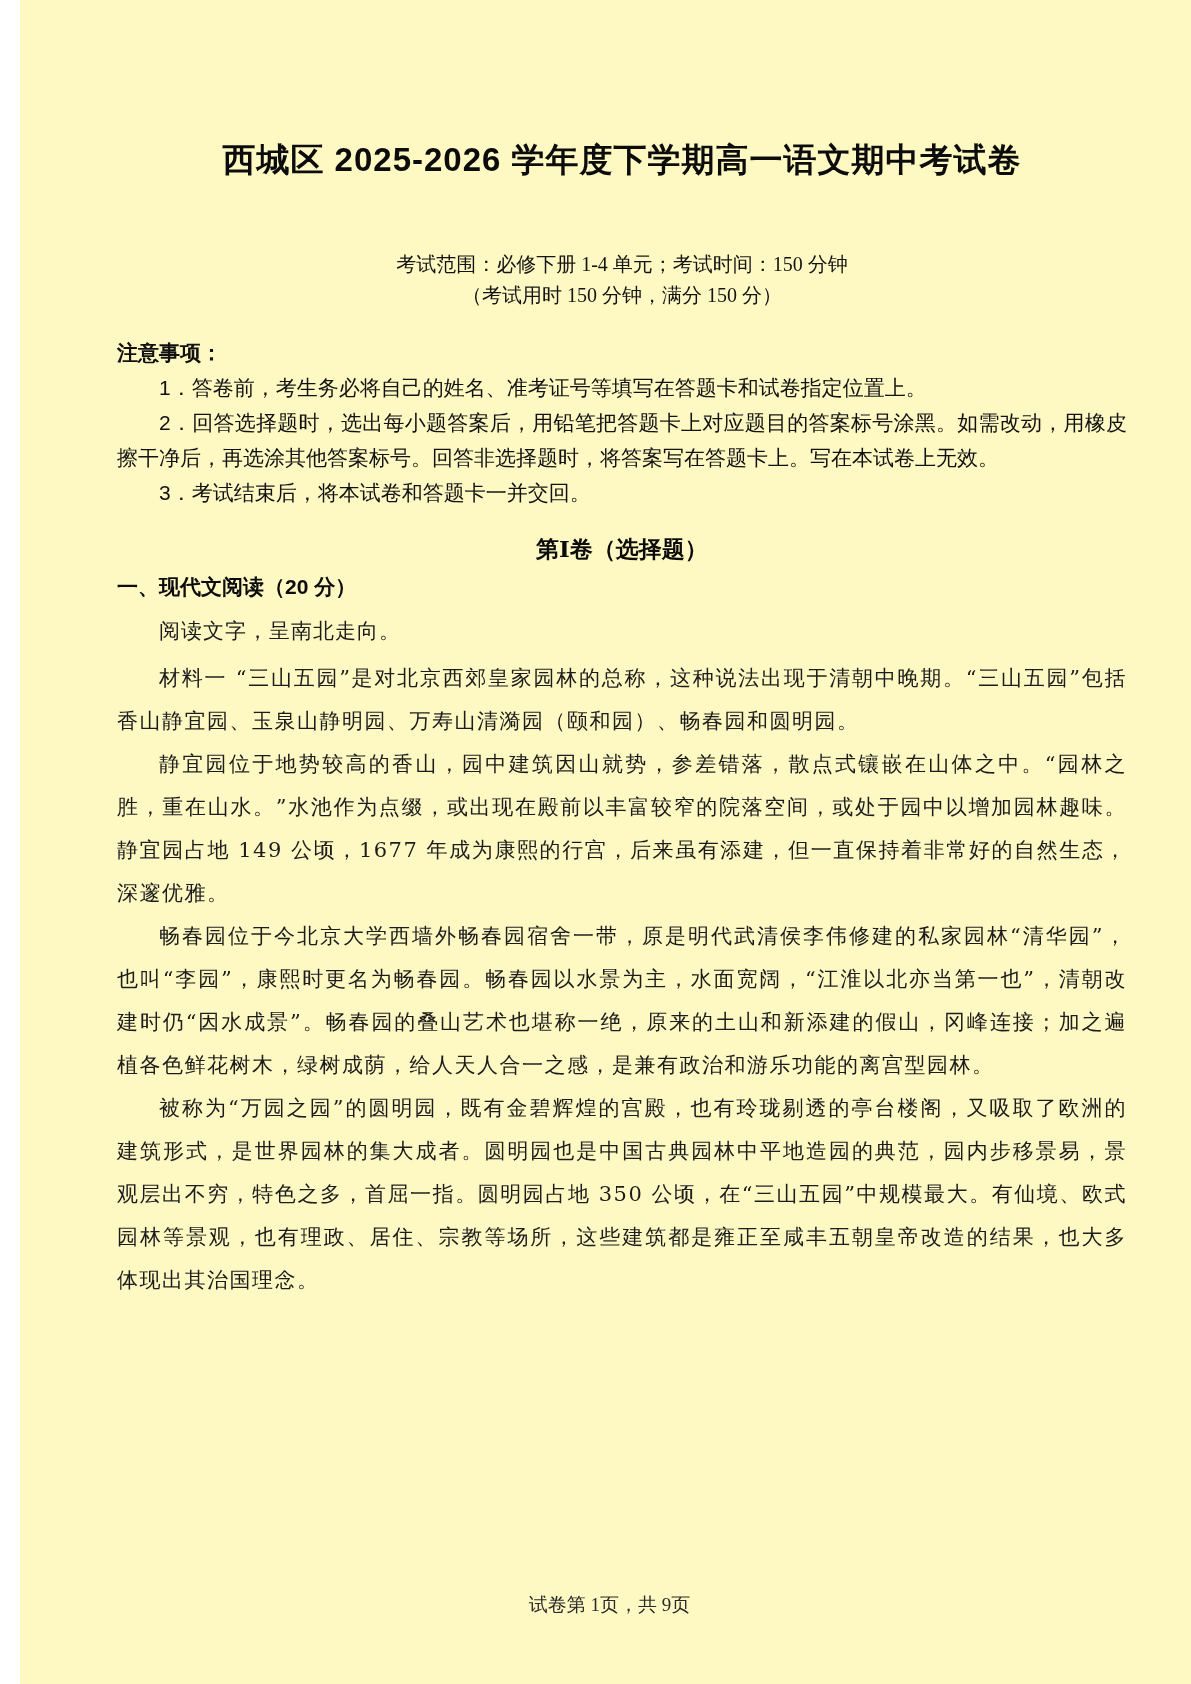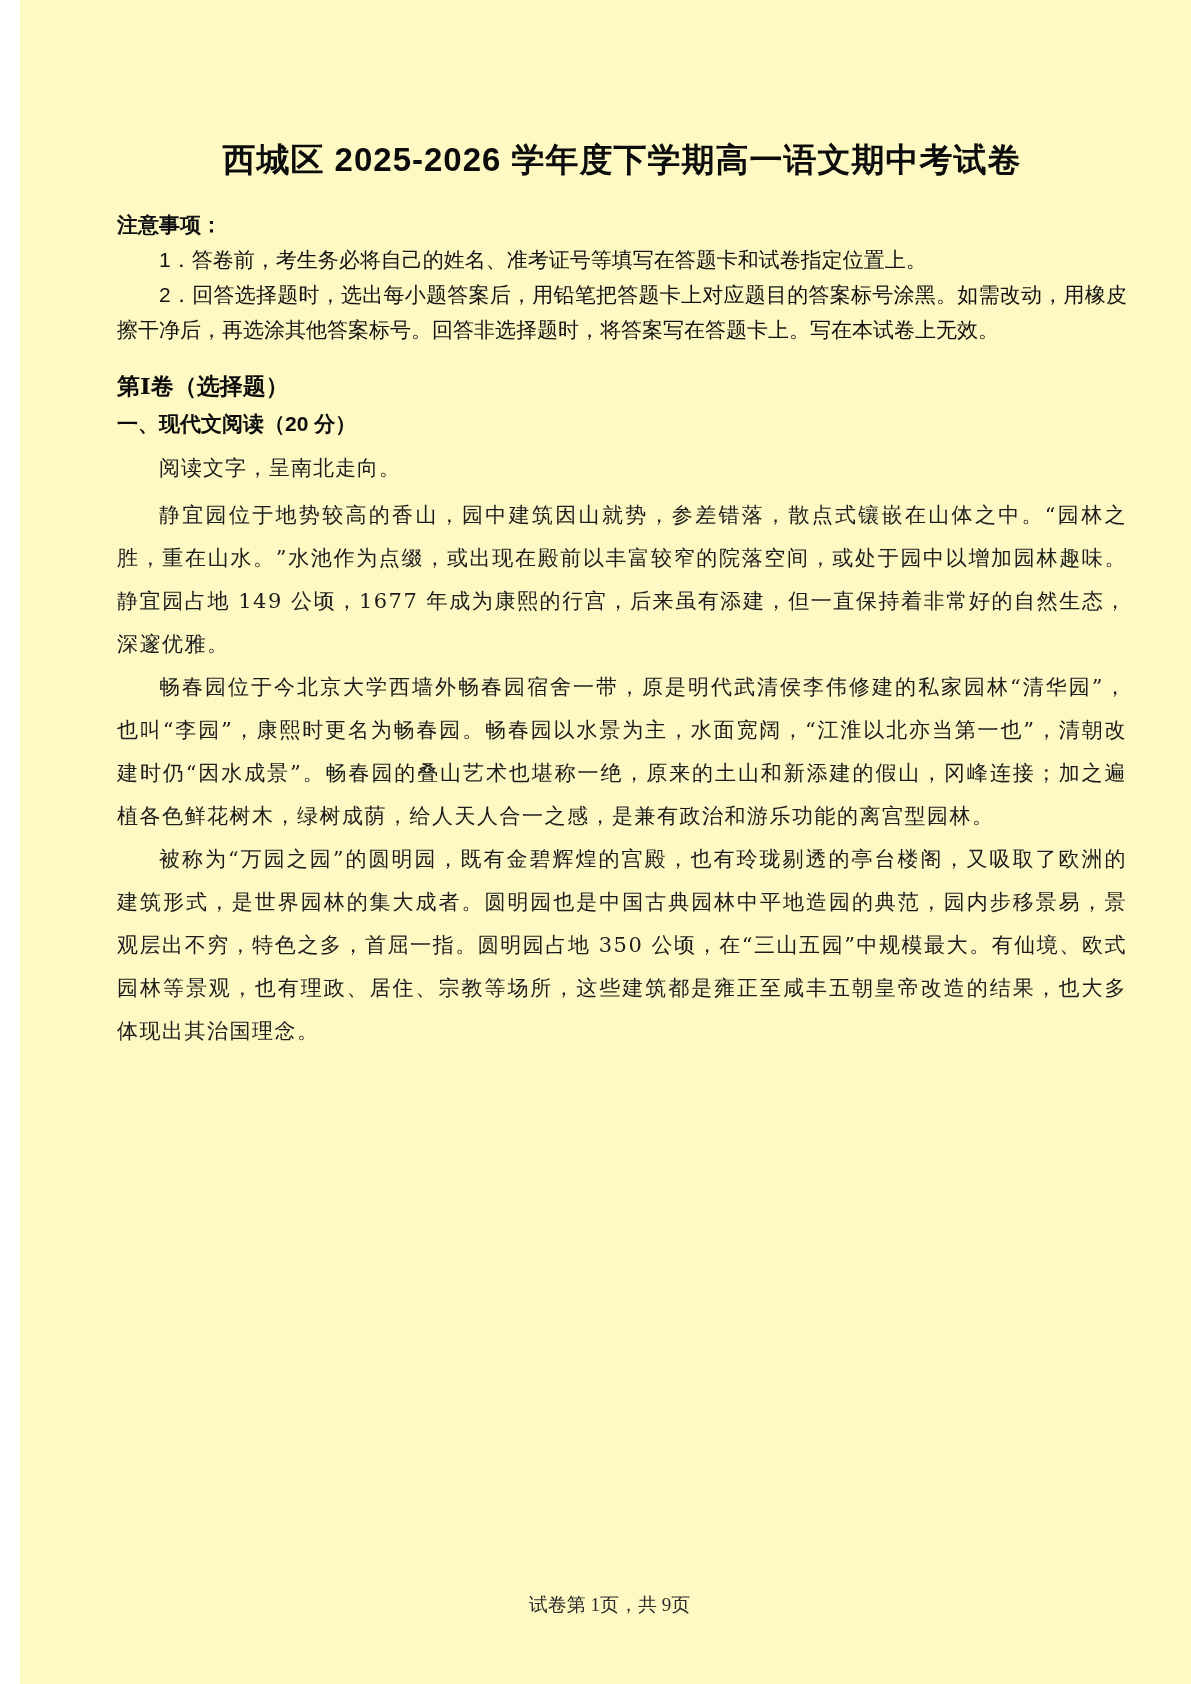--- a/index.html
+++ b/index.html
@@ -49,20 +49,21 @@
     font-weight: bold;
     margin: 0;
   }
   .notice-item {
     margin: 0;
     text-indent: 2em;
     text-align: justify;
   }
   .volume-heading {
     margin-top: 24px;
+    text-align: center;
     font-size: 23px;
     font-weight: bold;
     font-family: "Liberation Serif", "DejaVu Serif", serif;
     color: #0c0c0c;
   }
   .section-heading {
     margin-top: 8px;
     font-size: 21px;
     font-weight: bold;
     font-family: "Liberation Sans", "DejaVu Sans", sans-serif;
@@ -102,34 +103,40 @@
   }
 </style>
 </head>
 <body>
 
 <div class="page">
   <div class="content">
 
     <h1 class="doc-title">西城区 2025-2026 学年度下学期高一语文期中考试卷</h1>
 
+    <div class="meta-block">
+      <div>考试范围：必修下册 1-4 单元；考试时间：150 分钟</div>
+      <div>（考试用时 150 分钟，满分 150 分）</div>
+    </div>
 
     <div class="notice-block">
       <p class="notice-heading">注意事项：</p>
       <p class="notice-item">1．答卷前，考生务必将自己的姓名、准考证号等填写在答题卡和试卷指定位置上。</p>
       <p class="notice-item">2．回答选择题时，选出每小题答案后，用铅笔把答题卡上对应题目的答案标号涂黑。如需改动，用橡皮擦干净后，再选涂其他答案标号。回答非选择题时，将答案写在答题卡上。写在本试卷上无效。</p>
+      <p class="notice-item">3．考试结束后，将本试卷和答题卡一并交回。</p>
     </div>
 
     <div class="volume-heading">第Ⅰ卷（选择题）</div>
 
     <div class="section-heading">一、现代文阅读（20 分）</div>
 
     <div class="reading-instruction">阅读文字，呈南北走向。</div>
 
     <div class="passage">
+      <p>材料一 “三山五园”是对北京西郊皇家园林的总称，这种说法出现于清朝中晚期。“三山五园”包括香山静宜园、玉泉山静明园、万寿山清漪园（颐和园）、畅春园和圆明园。</p>
       <p>静宜园位于地势较高的香山，园中建筑因山就势，参差错落，散点式镶嵌在山体之中。“园林之胜，重在山水。”水池作为点缀，或出现在殿前以丰富较窄的院落空间，或处于园中以增加园林趣味。静宜园占地 149 公顷，1677 年成为康熙的行宫，后来虽有添建，但一直保持着非常好的自然生态，深邃优雅。</p>
       <p>畅春园位于今北京大学西墙外畅春园宿舍一带，原是明代武清侯李伟修建的私家园林“清华园”，也叫“李园”，康熙时更名为畅春园。畅春园以水景为主，水面宽阔，“江淮以北亦当第一也”，清朝改建时仍“因水成景”。畅春园的叠山艺术也堪称一绝，原来的土山和新添建的假山，冈峰连接；加之遍植各色鲜花树木，绿树成荫，给人天人合一之感，是兼有政治和游乐功能的离宫型园林。</p>
       <p>被称为“万园之园”的圆明园，既有金碧辉煌的宫殿，也有玲珑剔透的亭台楼阁，又吸取了欧洲的建筑形式，是世界园林的集大成者。圆明园也是中国古典园林中平地造园的典范，园内步移景易，景观层出不穷，特色之多，首屈一指。圆明园占地 350 公顷，在“三山五园”中规模最大。有仙境、欧式园林等景观，也有理政、居住、宗教等场所，这些建筑都是雍正至咸丰五朝皇帝改造的结果，也大多体现出其治国理念。</p>
     </div>
 
   </div>
 
   <div class="page-footer">试卷第 1页，共 9页</div>
 </div>
 

